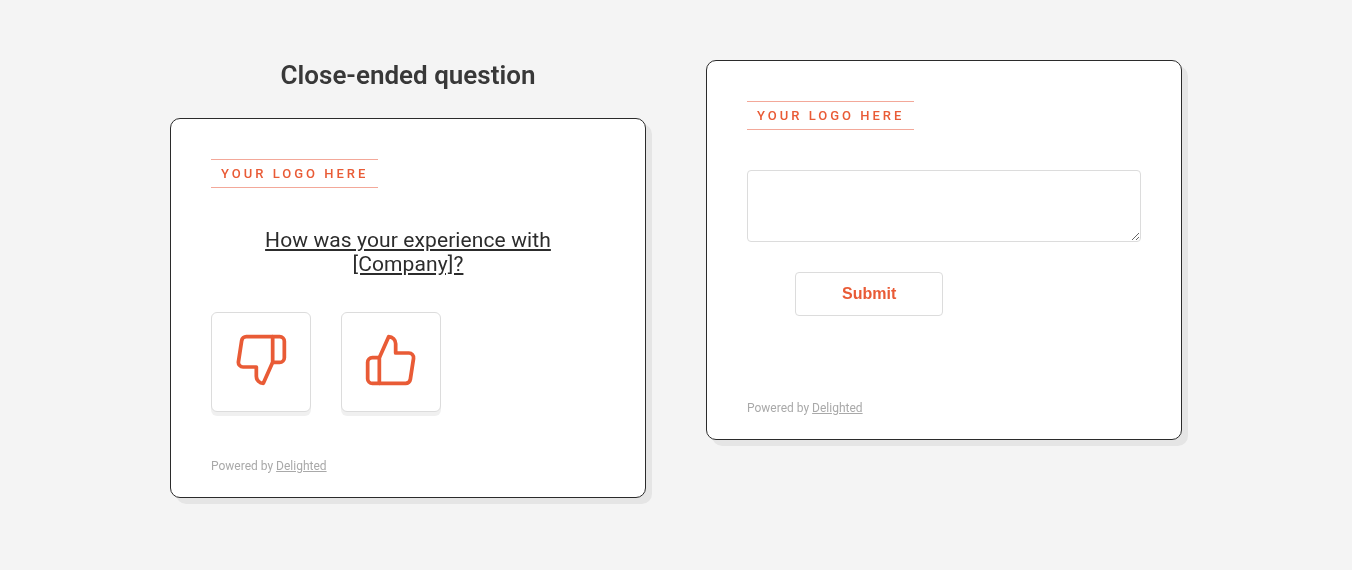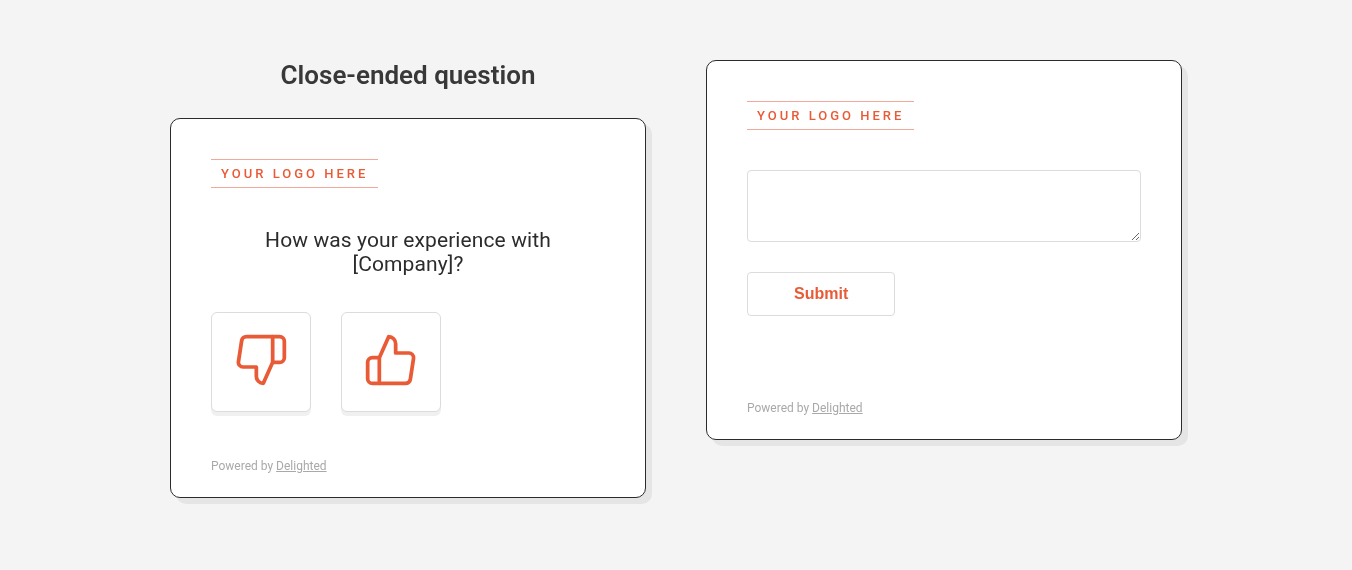--- a/index.html
+++ b/index.html
@@ -49,20 +49,21 @@
     padding: 6px 10px;
     margin-bottom: 40px;
   }
   .question {
     font-size: 21px;
     color: #2c2c2c;
     text-align: center;
     margin: 0 0 36px 0;
     font-weight: 400;
     letter-spacing: 0.1px;
+    text-decoration: underline;
   }
   .buttons-row {
     display: flex;
     gap: 30px;
     justify-content: center;
     margin-bottom: auto;
   }
   .thumb-btn {
     width: 100px;
     height: 100px;
@@ -100,20 +101,21 @@
   .submit-btn {
     border: 1px solid #dcdcdc;
     border-radius: 4px;
     background: #fff;
     padding: 12px 46px;
     font-size: 16px;
     font-weight: 700;
     color: #e95b36;
     cursor: pointer;
     margin-bottom: auto;
+    margin-left: 48px;
   }
 </style>
 </head>
 <body>
 
 <div class="wrapper">
 
   <div class="column">
     <h2 class="heading">Close-ended question</h2>
 

